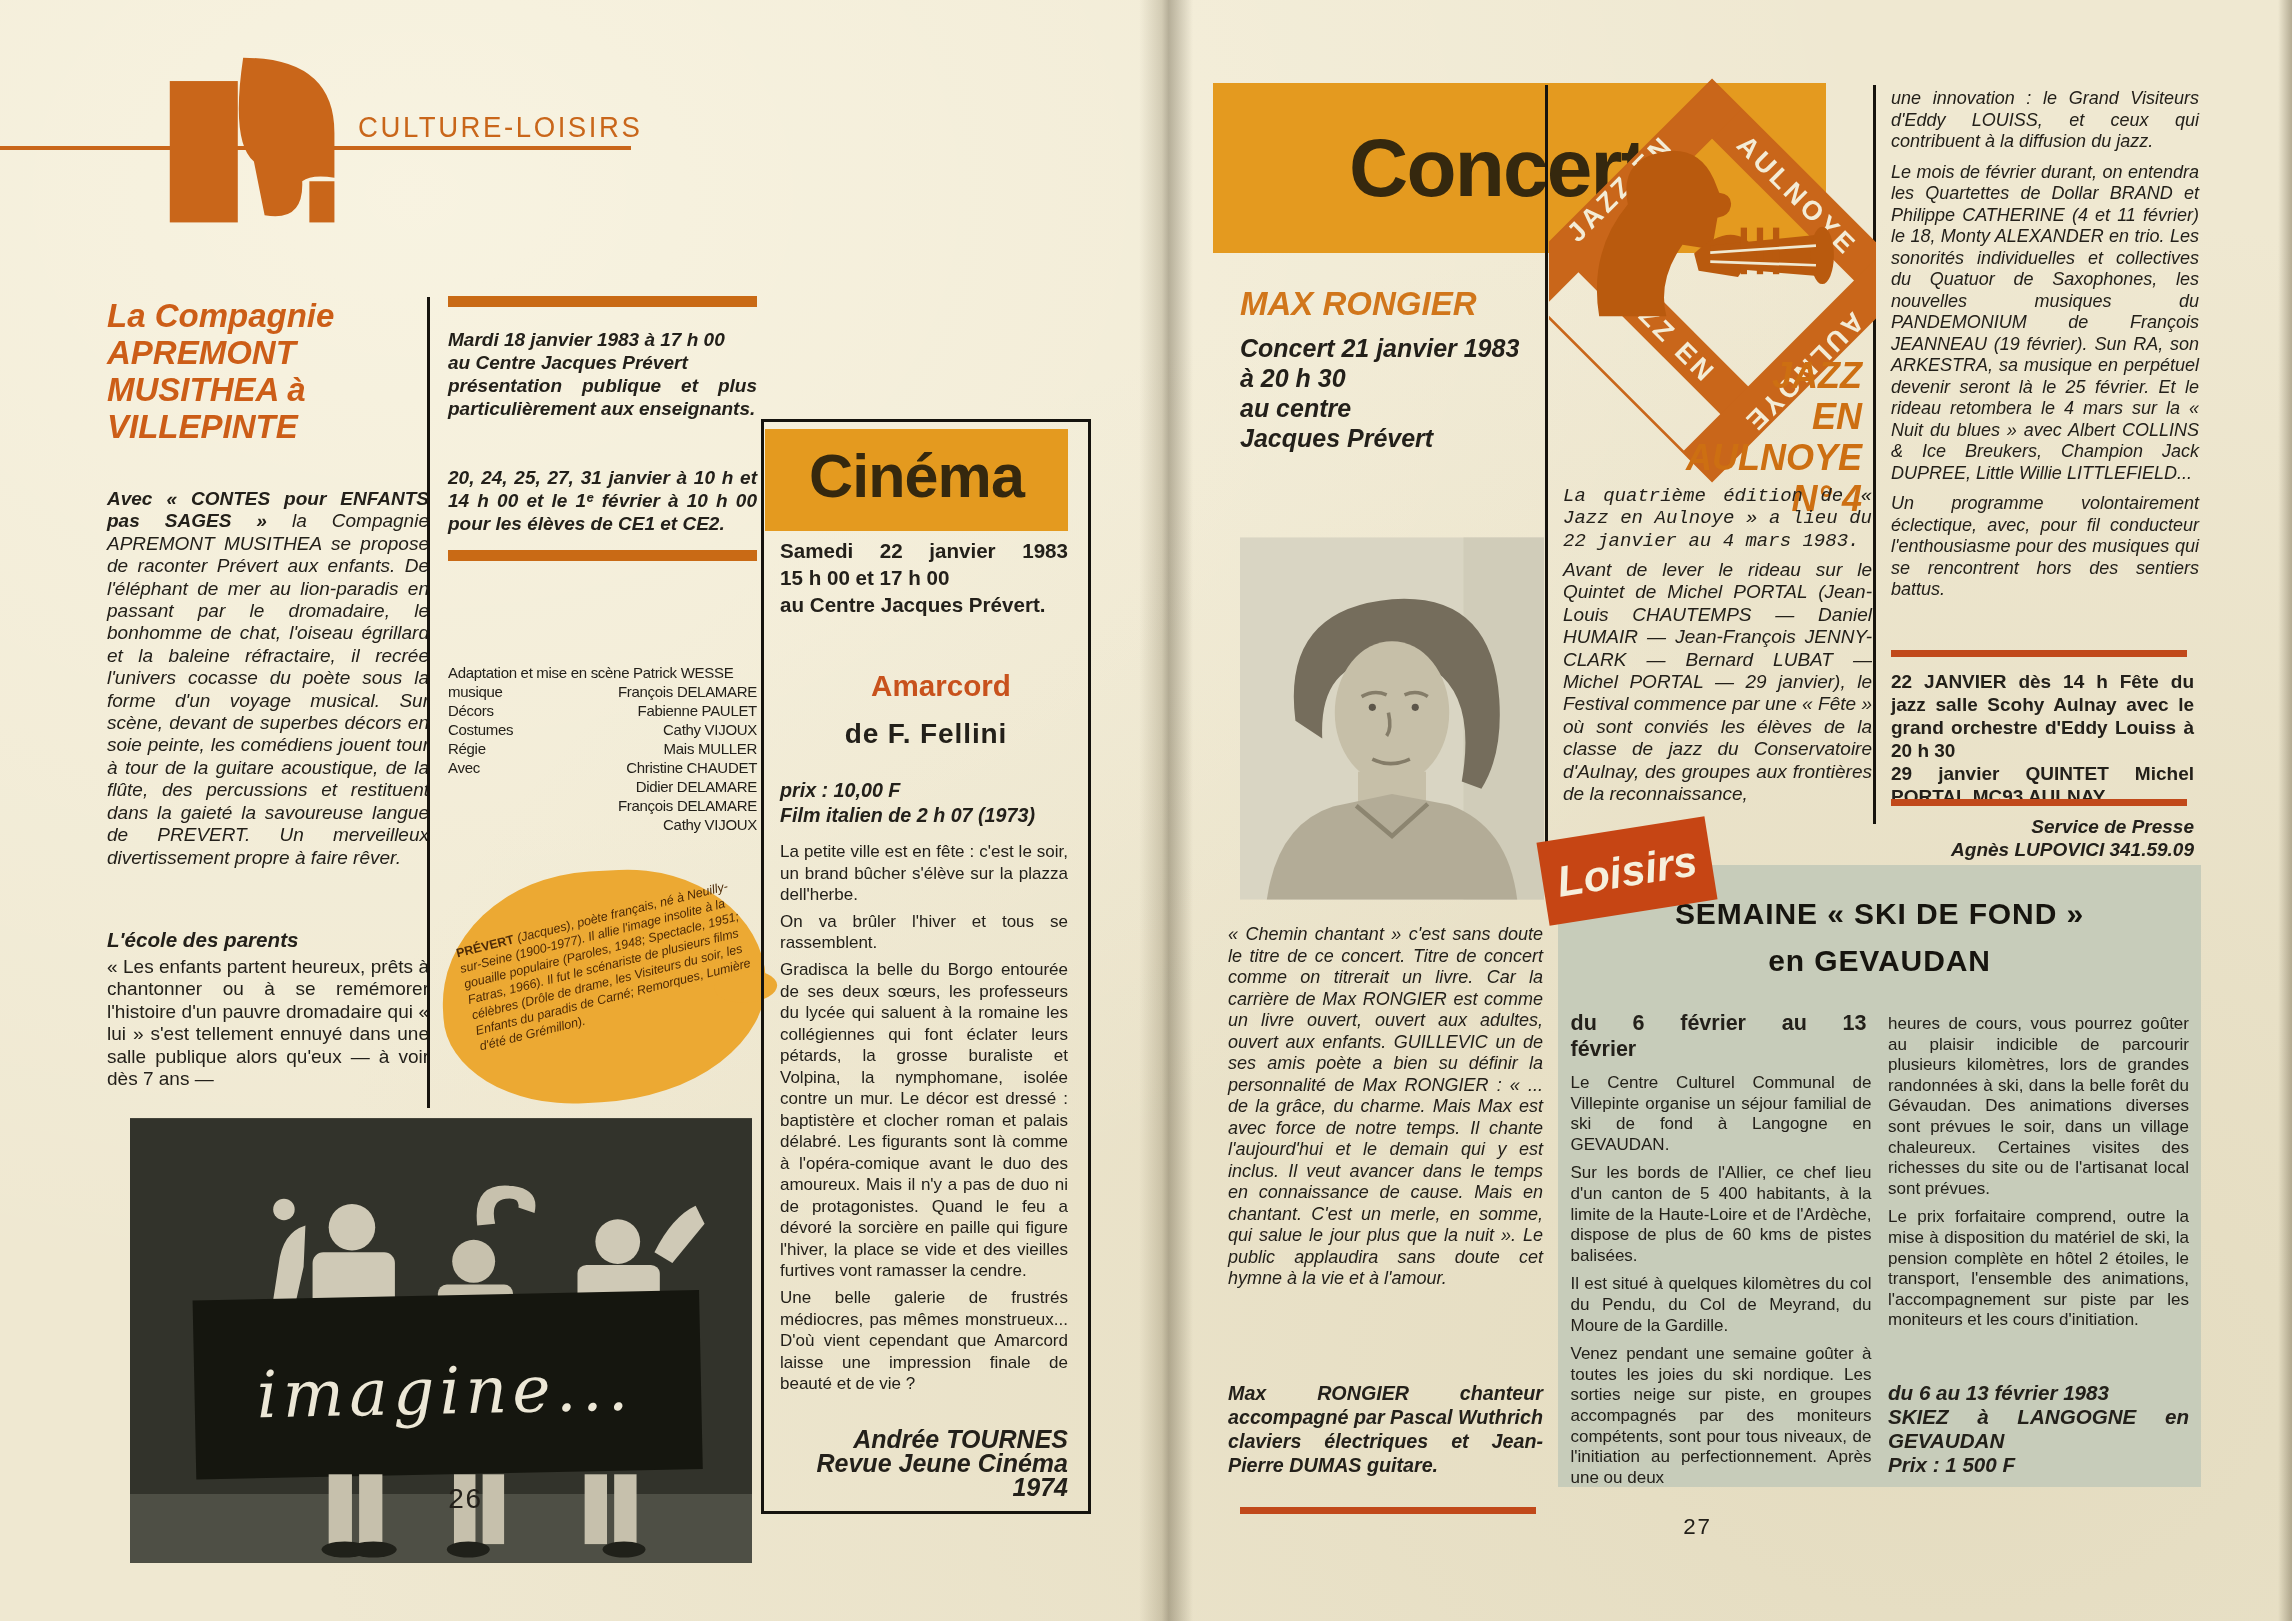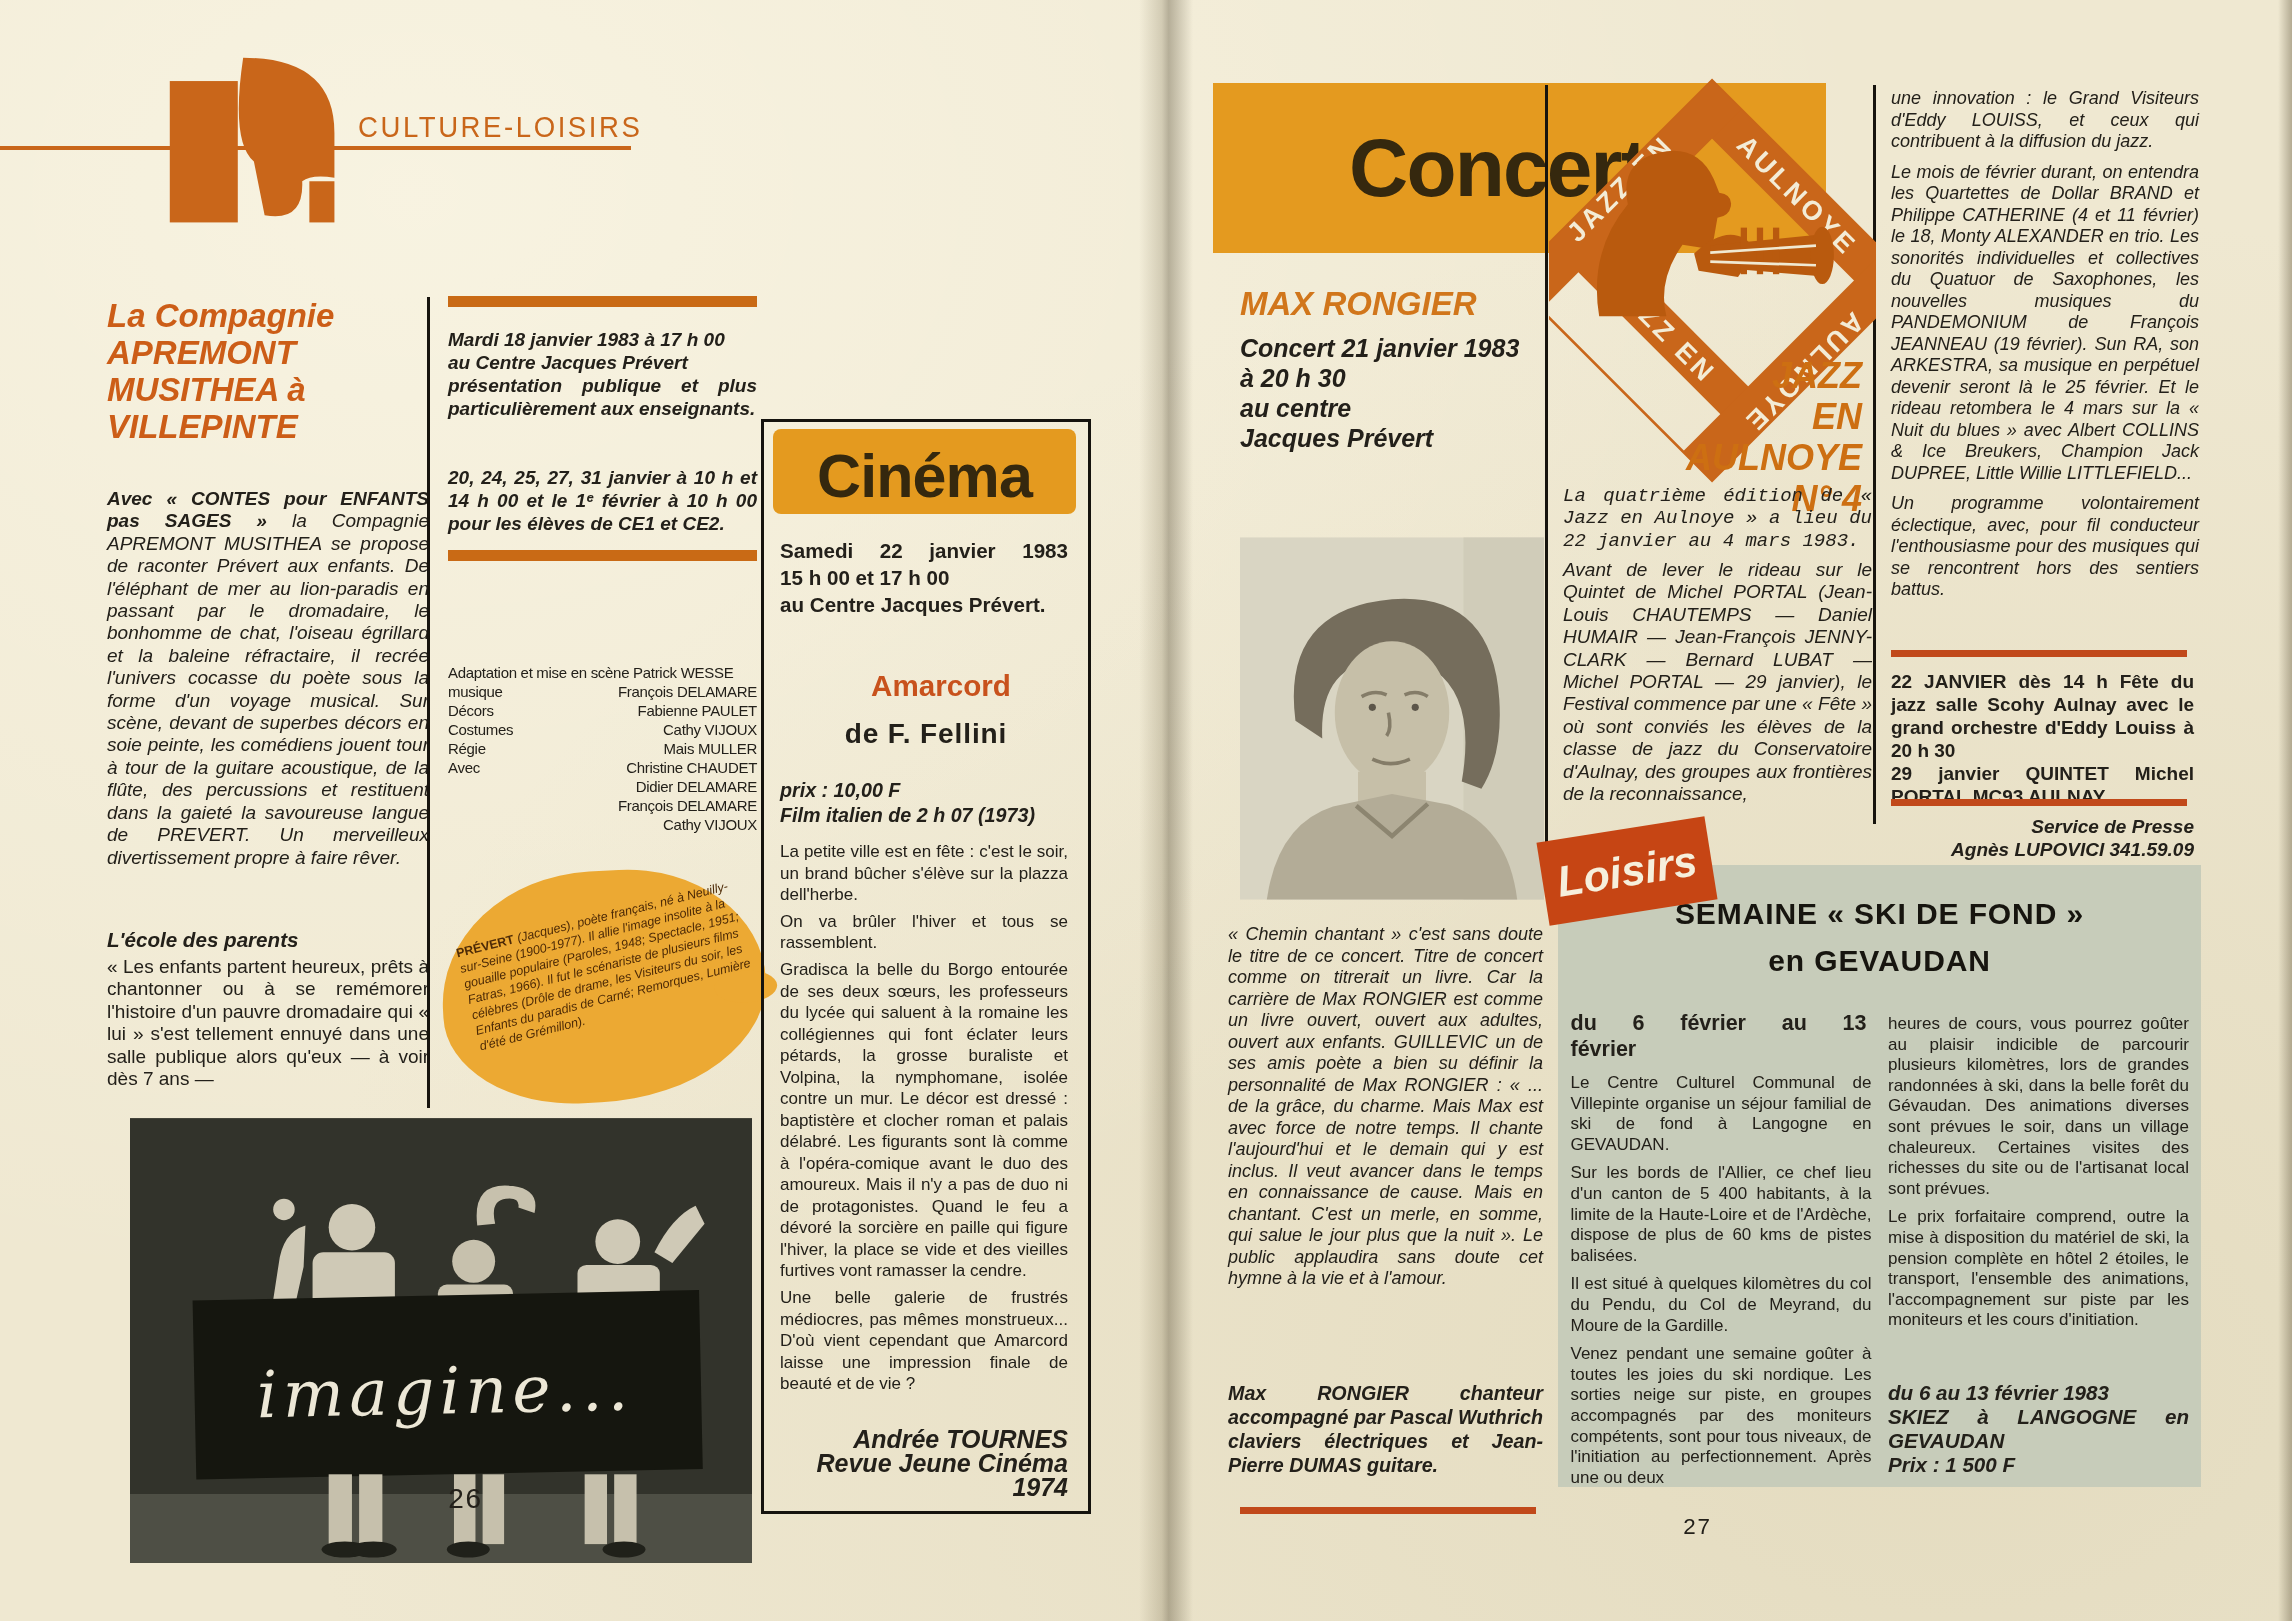--- a/index.html
+++ b/index.html
@@ -155,21 +155,21 @@
         <ellipse cx="240" cy="482" rx="26" ry="9"></ellipse>
           <ellipse cx="272" cy="482" rx="26" ry="9"></ellipse>
         <ellipse cx="378" cy="482" rx="24" ry="9"></ellipse>
           <ellipse cx="552" cy="482" rx="24" ry="9"></ellipse>
       </g>
     </svg>
 
     <div class="abs" style="left:412px;top:1483px;width:107px;text-align:center;font-size:28px;letter-spacing:1.8px;">26</div>
 
     <div class="abs" style="left:761px;top:419px;width:324px;height:1089px;border:3.6px solid #15130e;">
-      <div class="abs banner" style="left:9px;top:7.2px;width:303px;height:85px;border-radius:8px;">
+      <div class="abs banner" style="left:1px;top:7.2px;width:303px;height:102px;">
         <div style="font-size:61px;line-height:95px;text-align:center;letter-spacing:-0.9px;">Cinéma</div>
       </div>
       <div class="abs b" style="left:16px;top:115px;width:288px;font-size:20.6px;line-height:27px;">
         <div class="fj">Samedi 22 janvier 1983</div>
         <div>15 h 00 et 17 h 00</div>
         <div>au Centre Jacques Prévert.</div>
       </div>
       <div class="abs b" style="left:0;top:247px;width:100%;text-align:center;font-size:29.6px;color:#c8521c;padding-left:15px;">Amarcord</div>
       <div class="abs b" style="left:0;top:296px;width:100%;text-align:center;font-size:28px;letter-spacing:0.9px;">de F. Fellini</div>
       <div class="abs bi" style="left:16px;top:356px;width:288px;font-size:19.7px;line-height:25px;">

